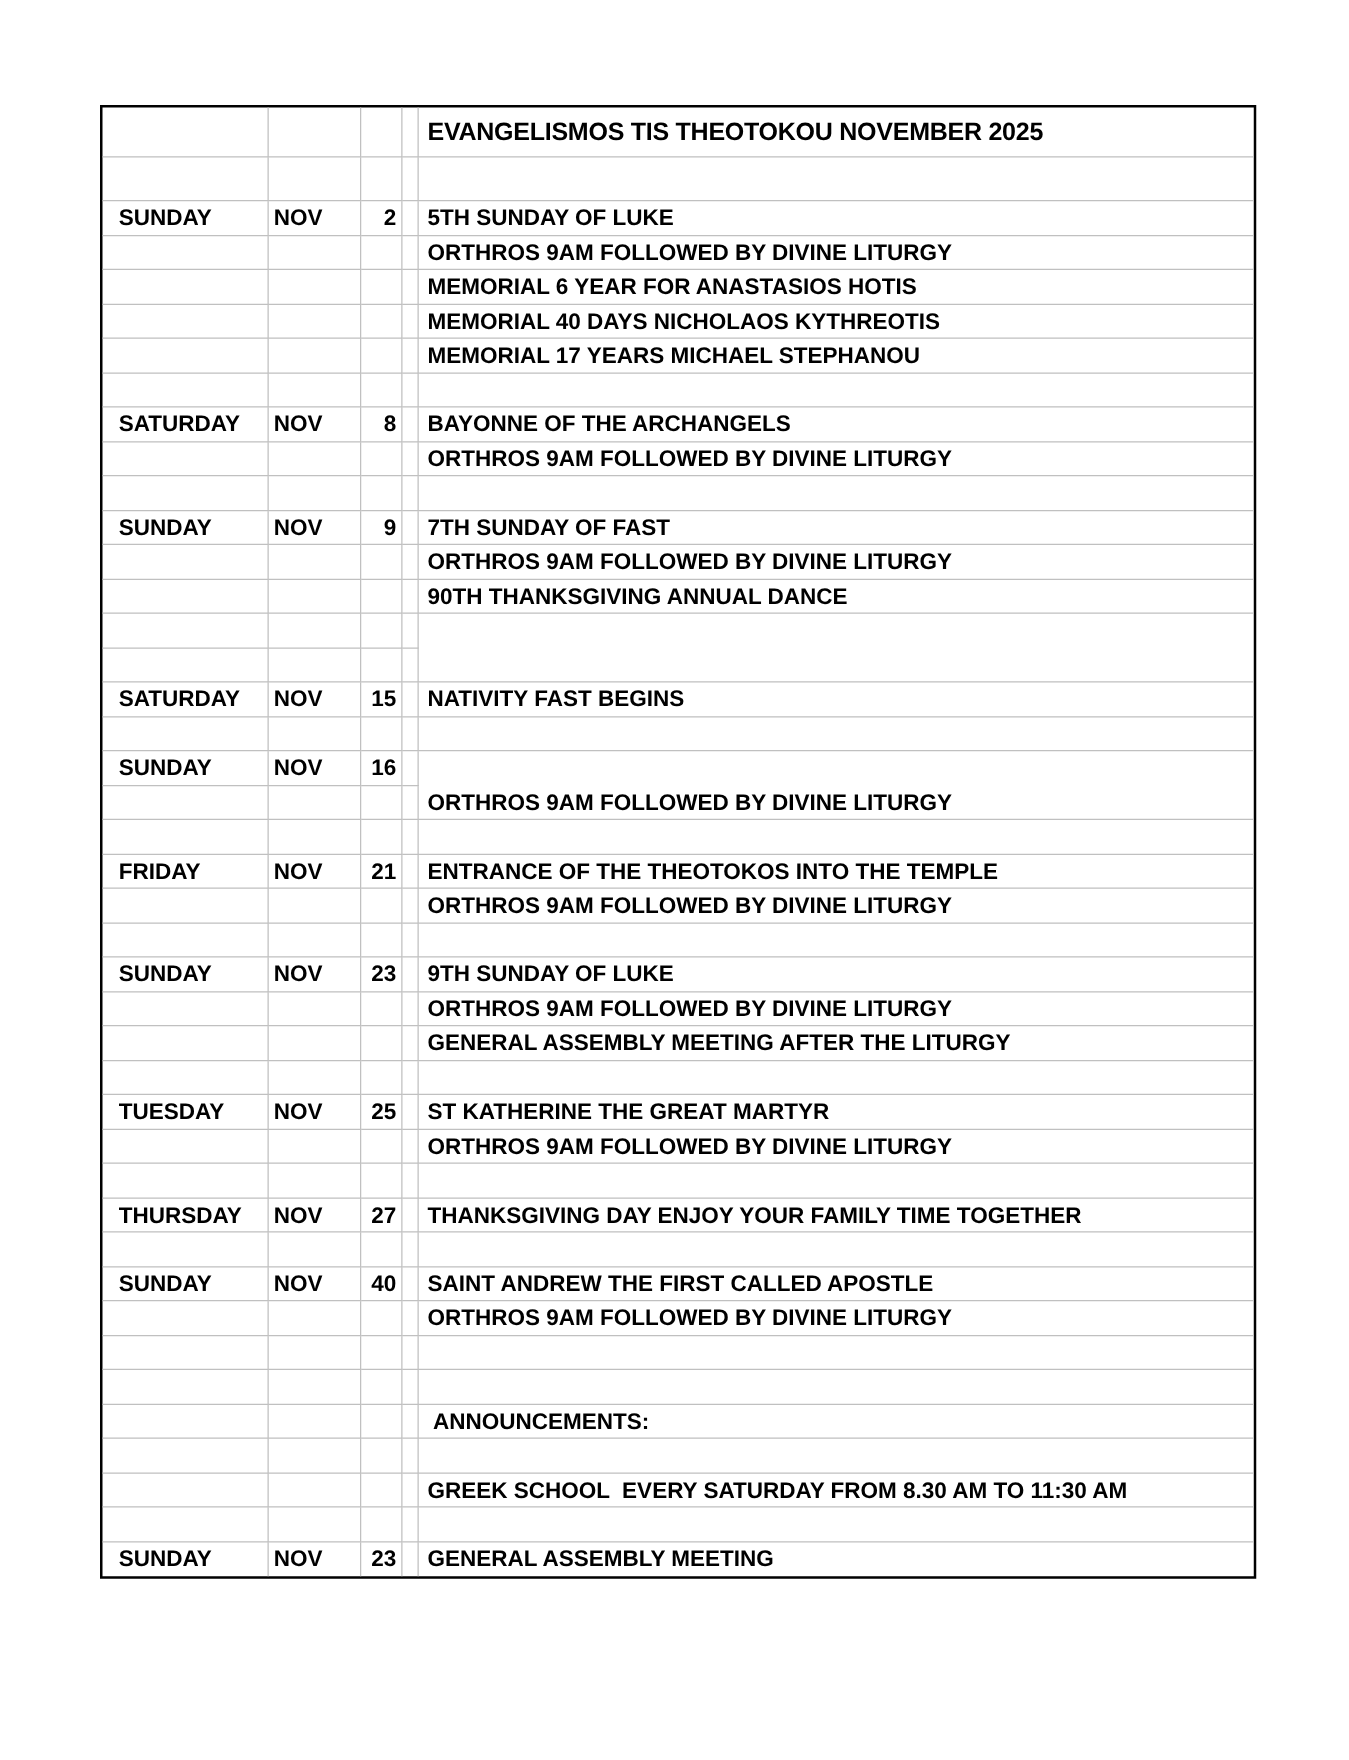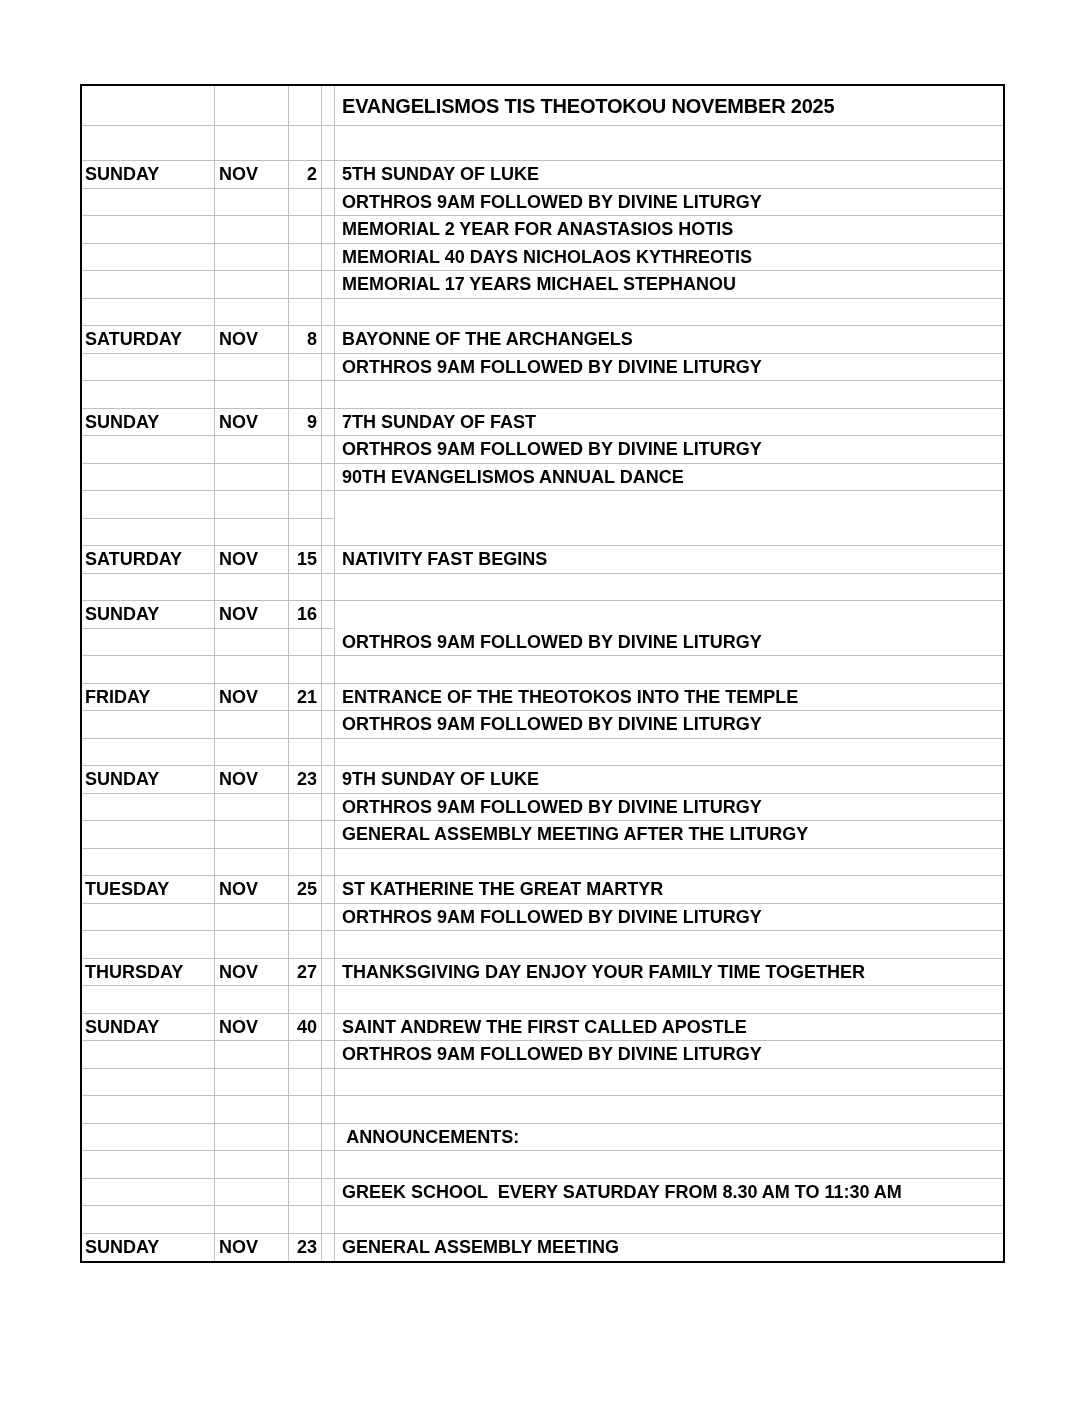--- a/index.html
+++ b/index.html
@@ -41,21 +41,21 @@
     display: flex;
     align-items: center;
     overflow: hidden;
     white-space: pre;
     color: #000000;
     font-weight: bold;
     font-size: 18px;
     line-height: 1;
   }
   .col-desc { border-right: none; padding-left: 7px; }
-  .col-day  { padding-left: 3px; }
+  .col-day  { padding-left: 13px; }
   .col-month{ padding-left: 4px; }
   .col-date { justify-content: flex-end; padding-right: 4px; }
   .col-gap  { }
   .title-row .col-desc {
     font-size: 20px;
     letter-spacing: -0.2px;
   }
   .sheet-table > .rows-container > .row:last-child .cell { border-bottom: none; }
 </style>
 </head>
@@ -90,21 +90,21 @@
     <div class="cell col-month"></div>
     <div class="cell col-date"></div>
     <div class="cell col-gap"></div>
     <div class="cell col-desc">ORTHROS 9AM FOLLOWED BY DIVINE LITURGY</div>
   </div>
         <div class="row">
     <div class="cell col-day"></div>
     <div class="cell col-month"></div>
     <div class="cell col-date"></div>
     <div class="cell col-gap"></div>
-    <div class="cell col-desc">MEMORIAL 2 YEAR FOR ANASTASIOS HOTIS</div>
+    <div class="cell col-desc">MEMORIAL 6 YEAR FOR ANASTASIOS HOTIS</div>
   </div>
         <div class="row">
     <div class="cell col-day"></div>
     <div class="cell col-month"></div>
     <div class="cell col-date"></div>
     <div class="cell col-gap"></div>
     <div class="cell col-desc">MEMORIAL 40 DAYS NICHOLAOS KYTHREOTIS</div>
   </div>
         <div class="row">
     <div class="cell col-day"></div>
@@ -153,21 +153,21 @@
     <div class="cell col-month"></div>
     <div class="cell col-date"></div>
     <div class="cell col-gap"></div>
     <div class="cell col-desc">ORTHROS 9AM FOLLOWED BY DIVINE LITURGY</div>
   </div>
         <div class="row">
     <div class="cell col-day"></div>
     <div class="cell col-month"></div>
     <div class="cell col-date"></div>
     <div class="cell col-gap"></div>
-    <div class="cell col-desc">90TH EVANGELISMOS ANNUAL DANCE</div>
+    <div class="cell col-desc">90TH THANKSGIVING ANNUAL DANCE</div>
   </div>
         <div class="row">
     <div class="cell col-day"></div>
     <div class="cell col-month"></div>
     <div class="cell col-date"></div>
     <div class="cell col-gap"></div>
   </div>
         <div class="row">
     <div class="cell col-day"></div>
     <div class="cell col-month"></div>

